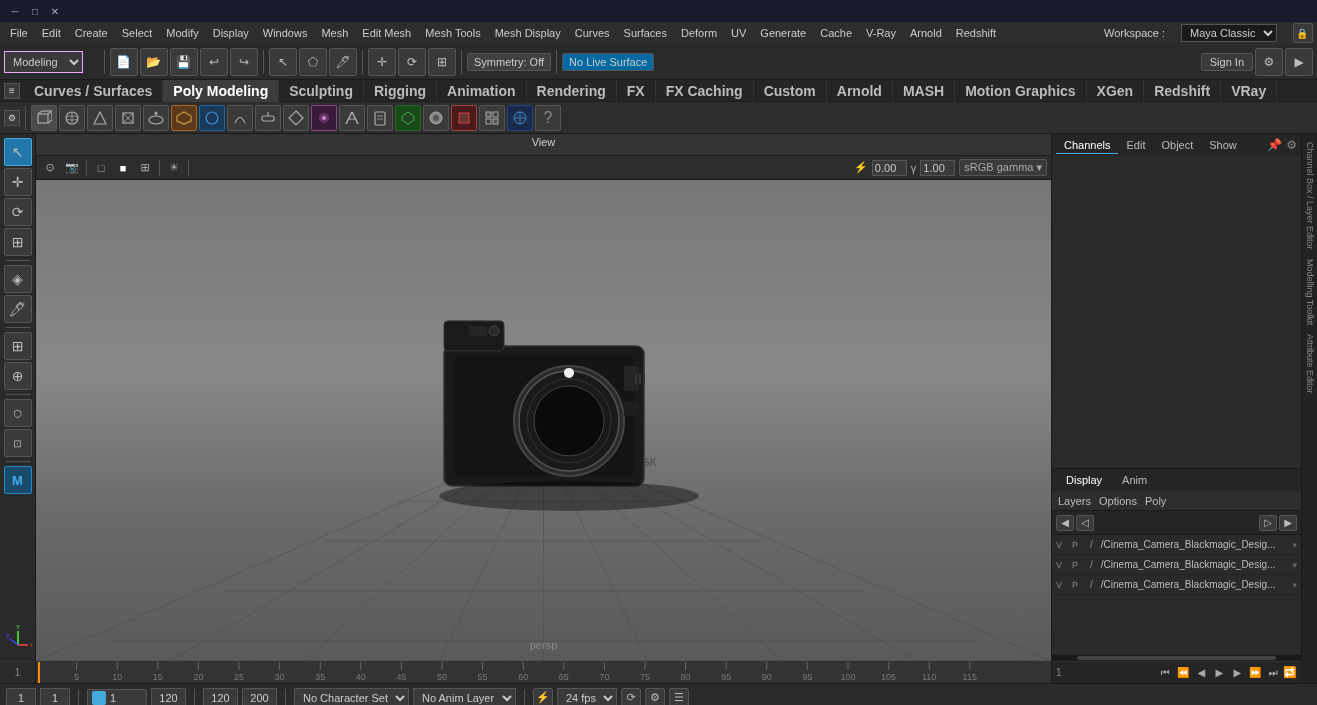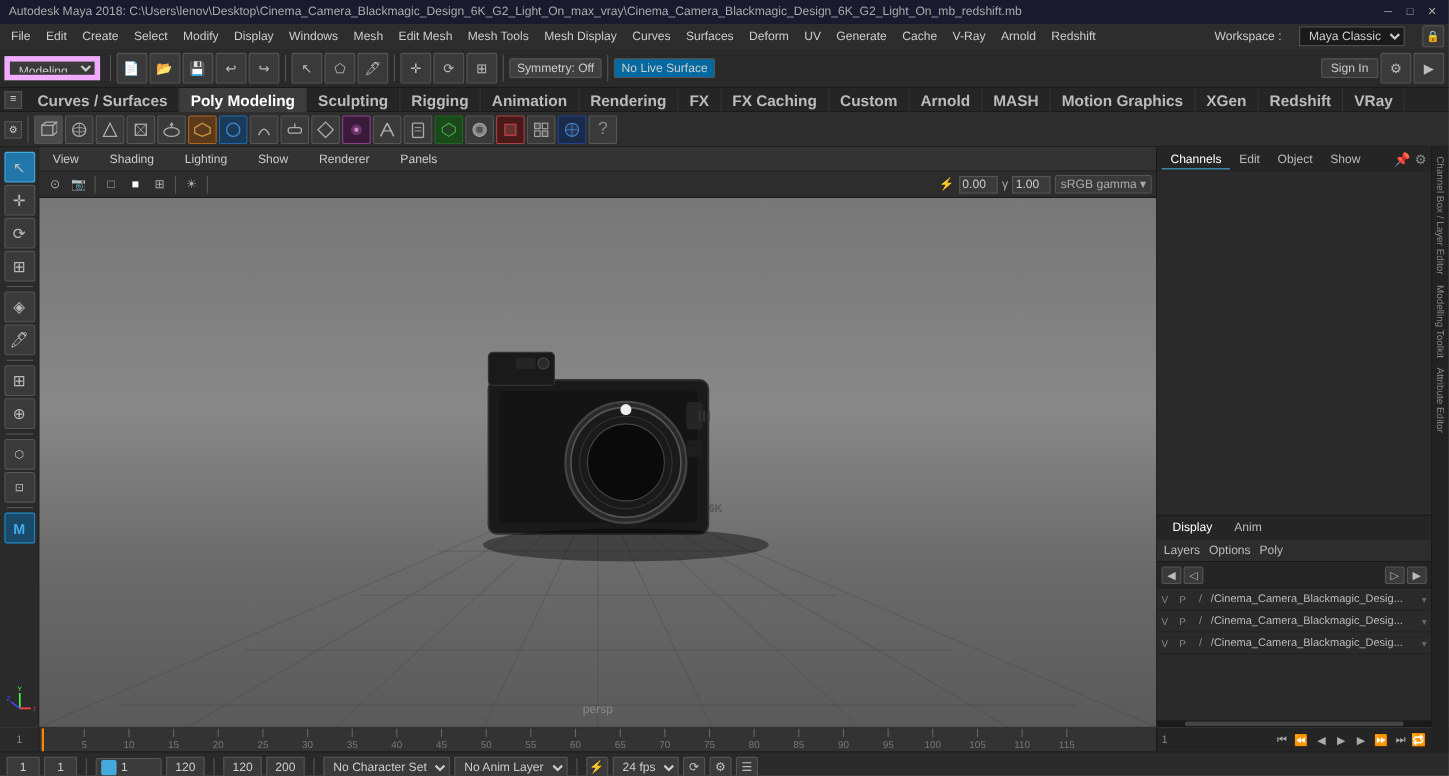--- a/index.html
+++ b/index.html
@@ -88,26 +88,26 @@
       font-size: 12px;
       color: #bbb;
     }
     .toolbar-divider {
       width: 1px; height: 24px;
       background: #555;
       margin: 0 3px;
     }
     #modeling-dropdown {
       background: #3a3a3a;
-      border: 5px solid #f0abfc;
+      border: 1px solid #f0abfc;
       color: #ccc;
       padding: 2px 4px;
       font-size: 11px;
       height: 22px;
-      margin-right: 4px;
+      margin-right: 16px;
     }
     .toolbar-spacer { flex: 1; }
     #symmetry-area {
       display: flex; align-items: center; gap: 4px;
       font-size: 11px; color: #ccc;
       background: #404040;
       border: 1px solid #555;
       padding: 2px 6px;
       border-radius: 2px;
     }
@@ -199,20 +199,21 @@
       background: #4a4a4a;
     }
     #viewport-menubar {
       height: 22px;
       background: #333;
       display: flex;
       align-items: center;
       padding: 0 6px;
       gap: 16px;
       border-bottom: 1px solid #1a1a1a;
+      flex-direction: column;
     }
     .vp-menu {
       padding: 2px 6px;
       font-size: 11px;
       color: #ccc;
       cursor: pointer;
     }
     #viewport-toolbar {
       height: 24px;
       background: #2d2d2d;
@@ -467,21 +468,20 @@
       position: absolute;
       top: 50%;
       left: 50%;
       transform: translate(-50%, -55%);
     }
   </style>
 </head>
 <body>
 
 <div id="title-bar">
-  <span class="title-text">Autodesk Maya 2018: C:\Users\lenov\Desktop\Cinema_Camera_Blackmagic_Design_6K_G2_Light_On_max_vray\Cinema_Camera_Blackmagic_Design_6K_G2_Light_On_mb_redshift.mb</span>
   <div class="win-controls">
     <div class="win-btn">─</div>
     <div class="win-btn">□</div>
     <div class="win-btn">✕</div>
   </div>
 </div>
 
 <div id="menu-bar">
   <div class="menu-item">File</div>
   <div class="menu-item">Edit</div>

